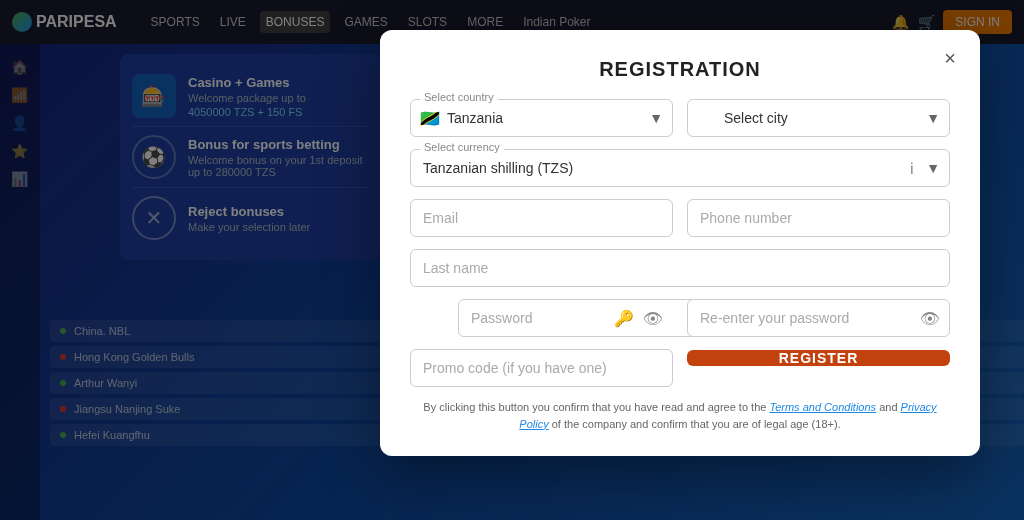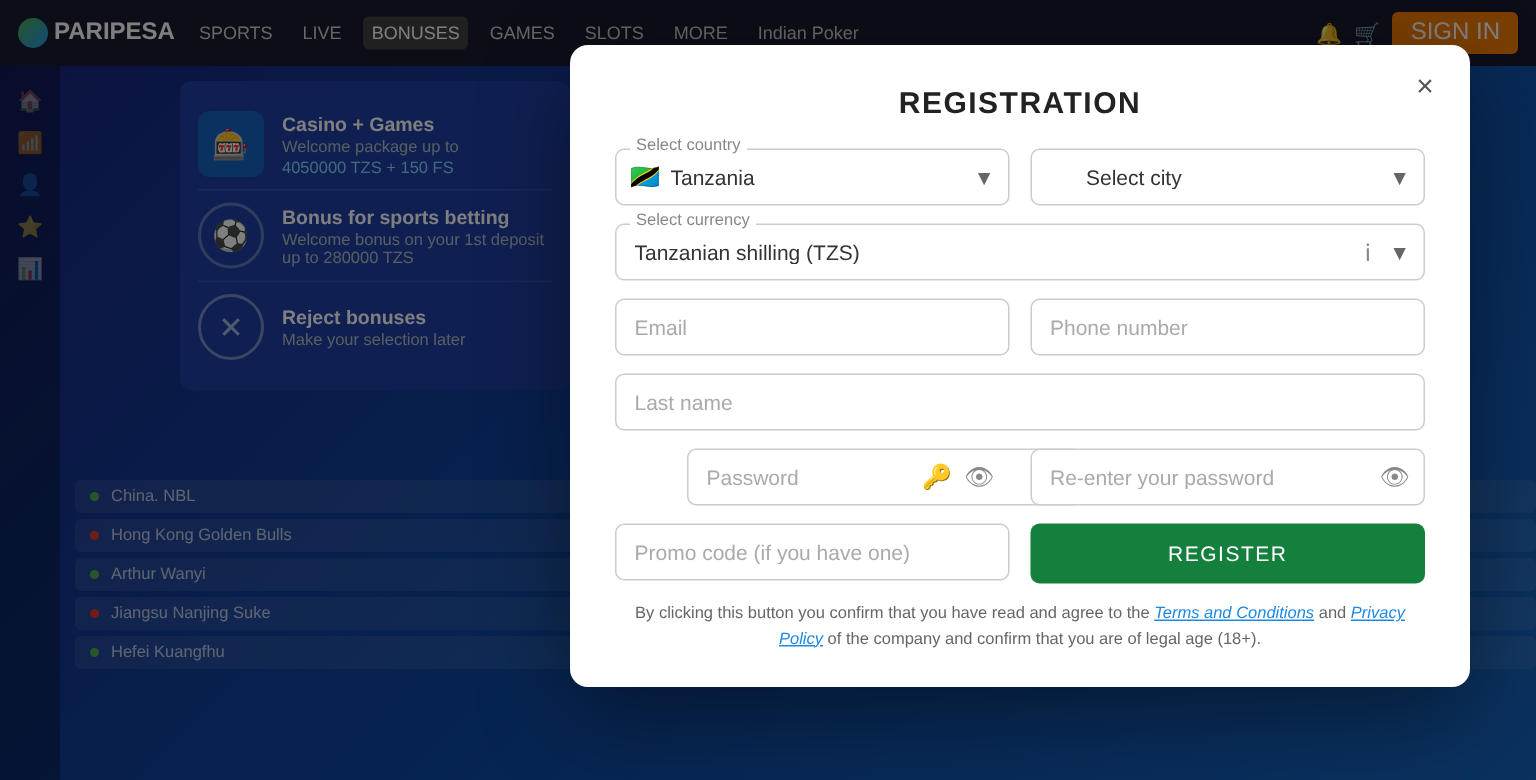--- a/index.html
+++ b/index.html
@@ -21,21 +21,21 @@
 
     
     .navbar {
       position: absolute;
       top: 0; left: 0; right: 0;
       height: 44px;
       background: #1a1a2e;
       display: flex;
       align-items: center;
       padding: 0 12px;
-      gap: 10px;
+      gap: 28px;
       z-index: 1;
     }
     .navbar-logo {
       color: white;
       font-weight: bold;
       font-size: 16px;
       display: flex;
       align-items: center;
       gap: 4px;
     }
@@ -69,21 +69,21 @@
       display: flex;
       align-items: center;
       gap: 8px;
     }
     .nav-btn {
       background: #f57c00;
       color: white;
       border: none;
       padding: 5px 12px;
       border-radius: 4px;
-      font-size: 16px;
+      font-size: 12px;
       cursor: pointer;
     }
     .nav-icon {
       color: #ccc;
       font-size: 14px;
       cursor: pointer;
     }
 
     
     .left-panel {
@@ -277,27 +277,27 @@
       right: 36px;
       top: 50%;
       transform: translateY(-50%);
       color: #888;
       font-size: 16px;
       cursor: pointer;
     }
 
     .register-btn {
       width: 100%;
-      padding: 12px;
-      background: #15803d;
+      padding: 0;
+      background: #c2410c;
       color: white;
       border: none;
       border-radius: 6px;
       font-size: 14px;
-      font-weight: normal;
+      font-weight: bold;
       cursor: pointer;
       letter-spacing: 1px;
     }
 
     .terms-text {
       text-align: center;
       font-size: 11px;
       color: #666;
       margin-top: 10px;
       line-height: 1.5;

